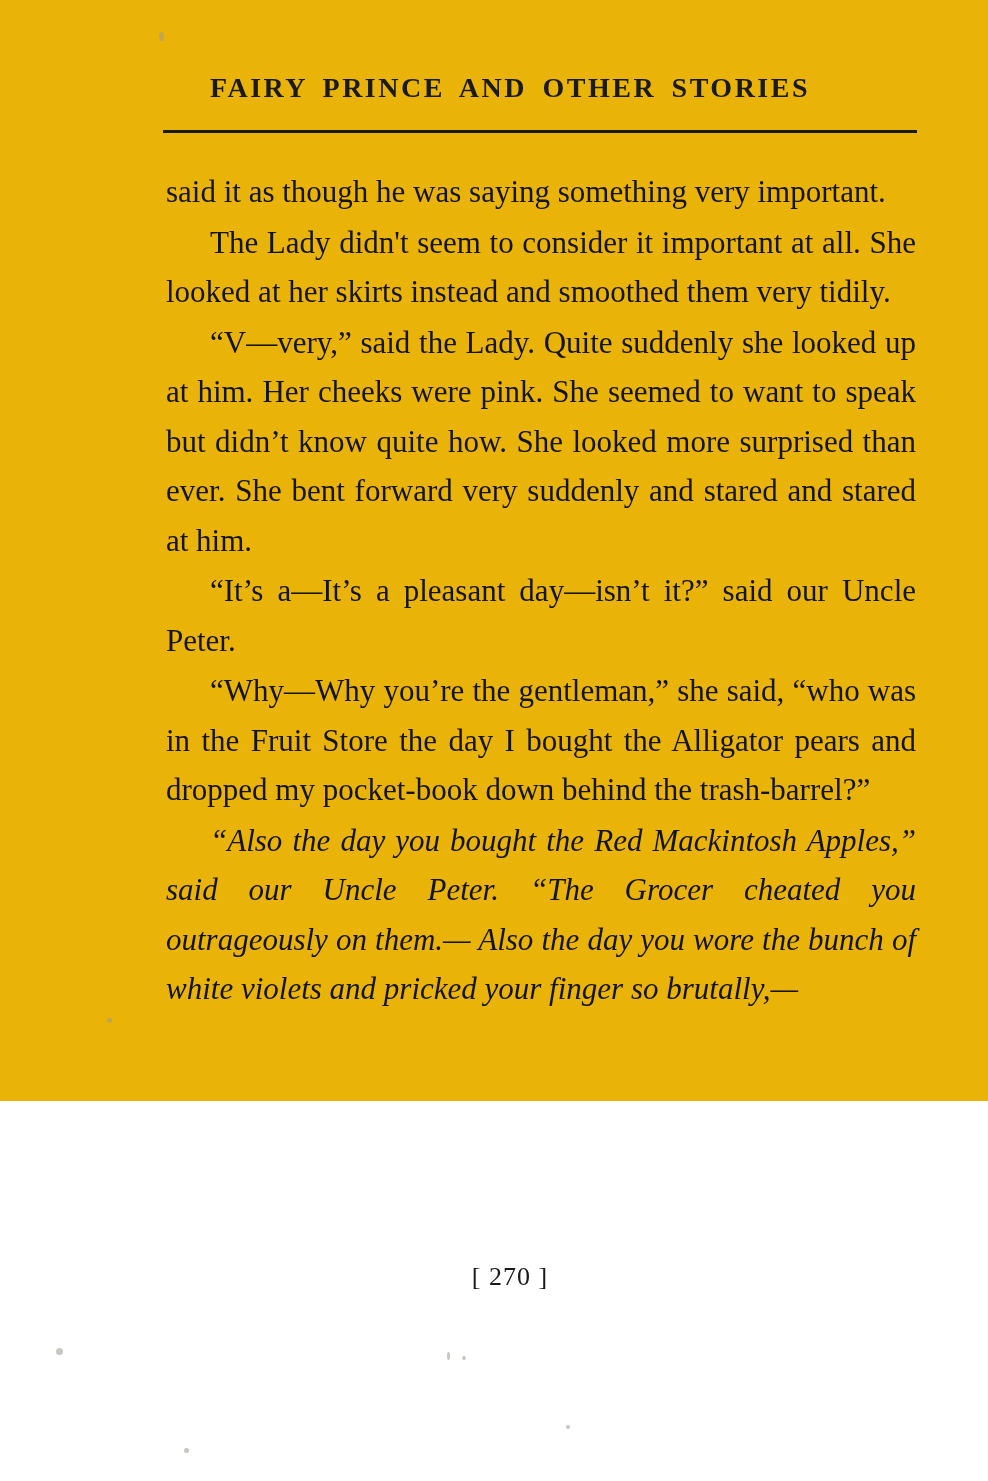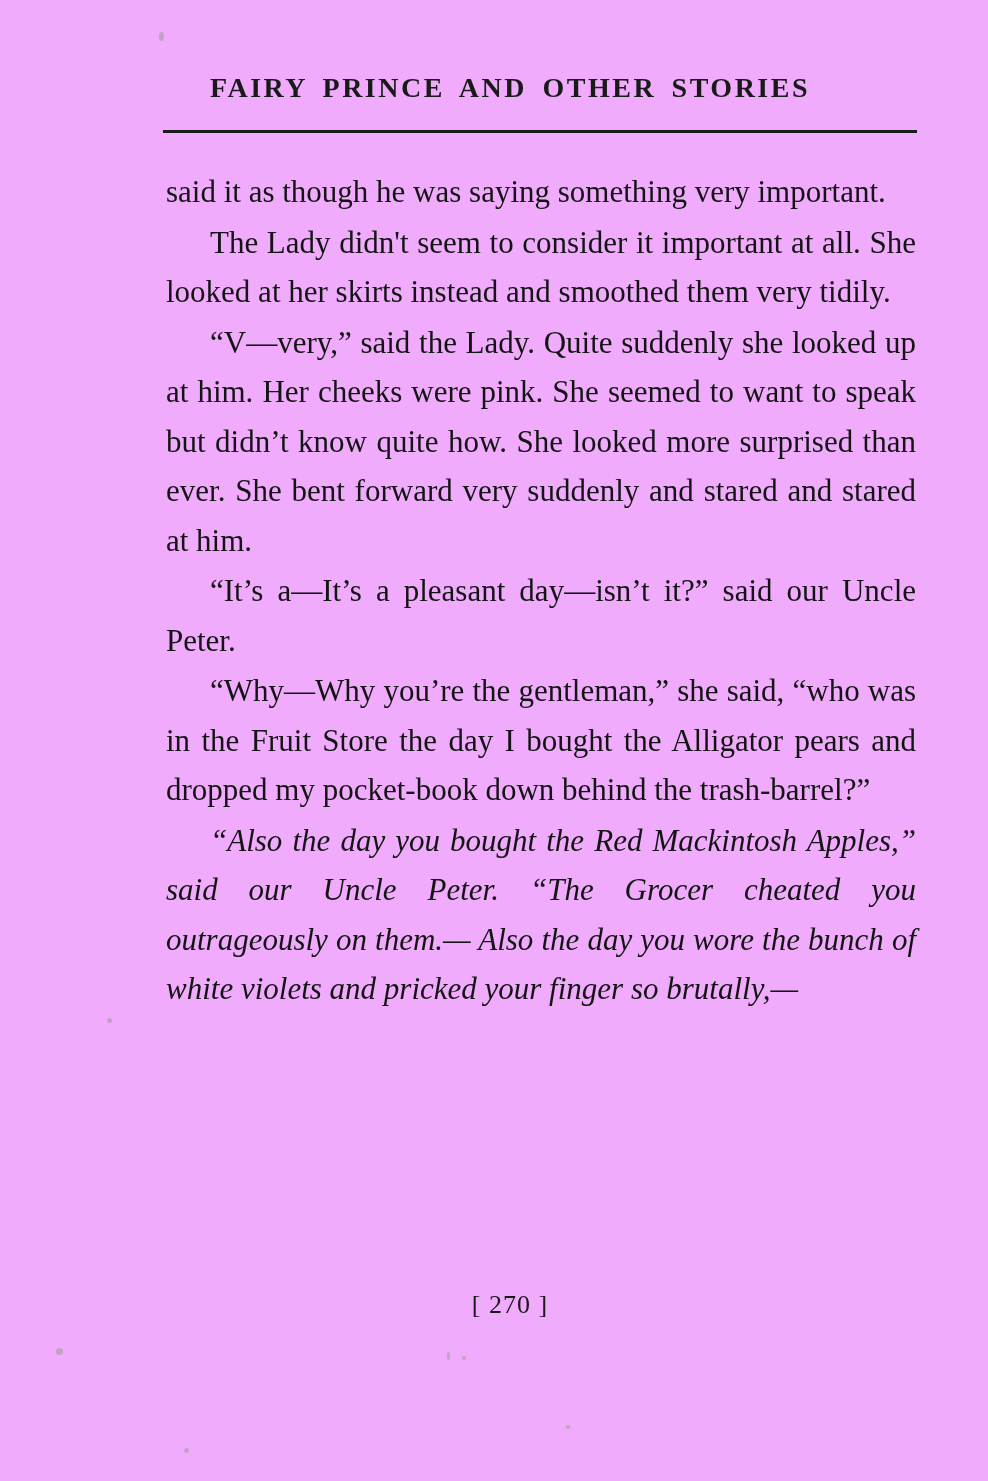--- a/index.html
+++ b/index.html
@@ -13,22 +13,22 @@
     font-family: "Liberation Serif", serif;
     color: #1b1b1b;
     position: relative;
     overflow: hidden;
   }
   .page {
     position: absolute;
     left: 0;
     top: 0;
     width: 988px;
-    height: 1481px;
-    background: #f0abfc;
+    height: 1101px;
+    background: #eab308;
   }
   .running-head {
     position: absolute;
     left: 160px;
     top: 72px;
     width: 700px;
     text-align: center;
     font-family: "Liberation Serif", serif;
     font-size: 28px;
     font-weight: bold;
@@ -62,21 +62,21 @@
   .body-text p.indent {
     text-indent: 44px;
   }
   .body-text p:last-child {
     text-align: justify;
     font-style: italic;
   }
   .folio {
     position: absolute;
     left: 160px;
-    top: 1290px;
+    top: 1262px;
     width: 700px;
     text-align: center;
     font-size: 26px;
     letter-spacing: 1px;
     color: #1a1a1a;
   }
   
   .speck {
     position: absolute;
     background: #9a9a92;

